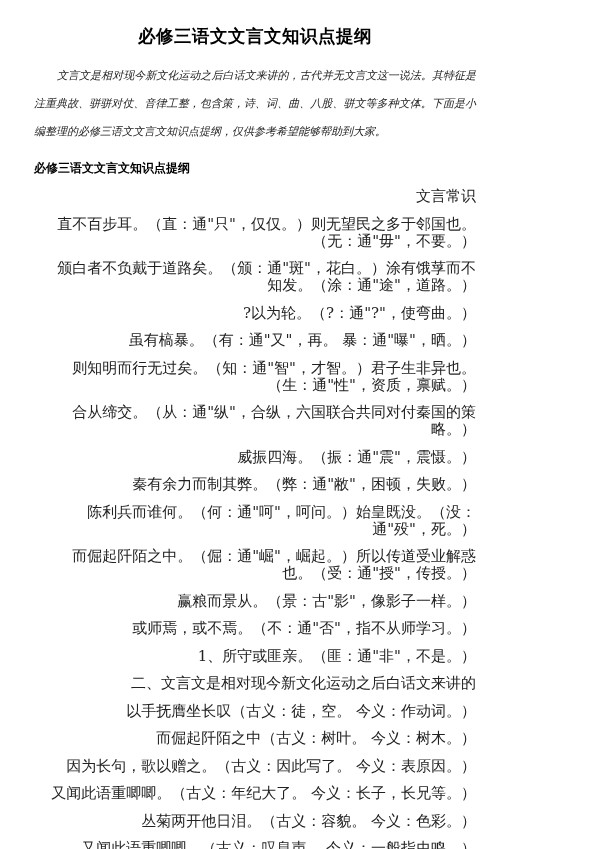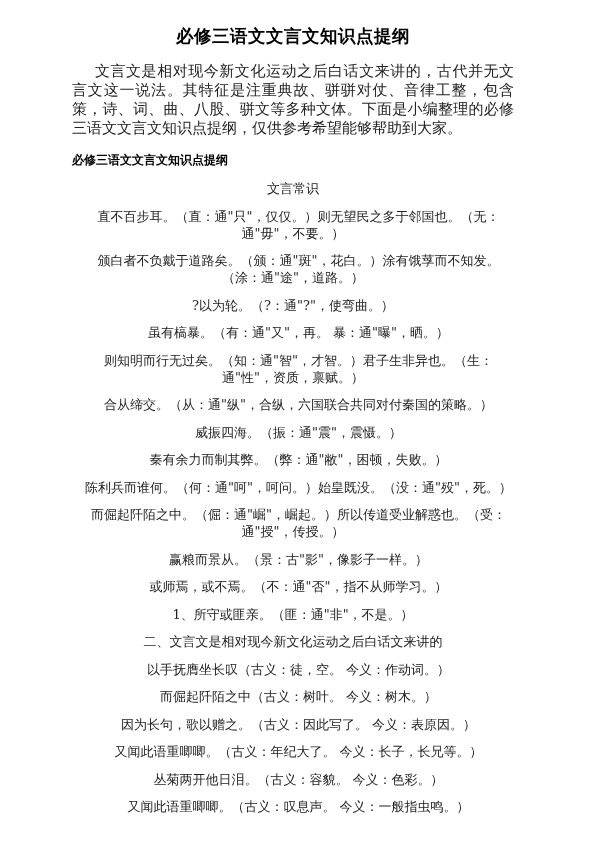--- a/index.html
+++ b/index.html
@@ -14,50 +14,50 @@
     color: #1a1a1a;
     overflow: hidden;
   }
   .page {
     width: 510px;
     height: 849px;
     box-sizing: border-box;
     padding: 18px 34px 6px 34px;
     background: #ffffff;
     position: relative;
-    margin-left: 38px;
   }
   .doc-title {
     text-align: center;
     font-size: 17.5px;
     font-weight: bold;
     letter-spacing: 0.5px;
     margin: 6px 0 14px 0;
     color: #000;
   }
   .intro {
-    font-size: 15px;
-    line-height: 19px;
+    font-size: 11px;
+    line-height: 28px;
     text-align: justify;
     text-indent: 23px;
     color: #222;
     margin: 0 0 14px 0;
+    font-style: italic;
   }
   .subhead {
     font-size: 12px;
     font-weight: bold;
     margin: 0 0 11px 0;
     color: #000;
   }
   .line {
-    font-size: 13px;
+    font-size: 15px;
     line-height: 17px;
     margin: 0 0 10.5px 0;
     color: #222;
-    text-align: center;
+    text-align: right;
     white-space: normal;
   }
   .line.indent {
     text-indent: 11px;
   }
 </style>
 </head>
 <body>
 
 <div class="page">

